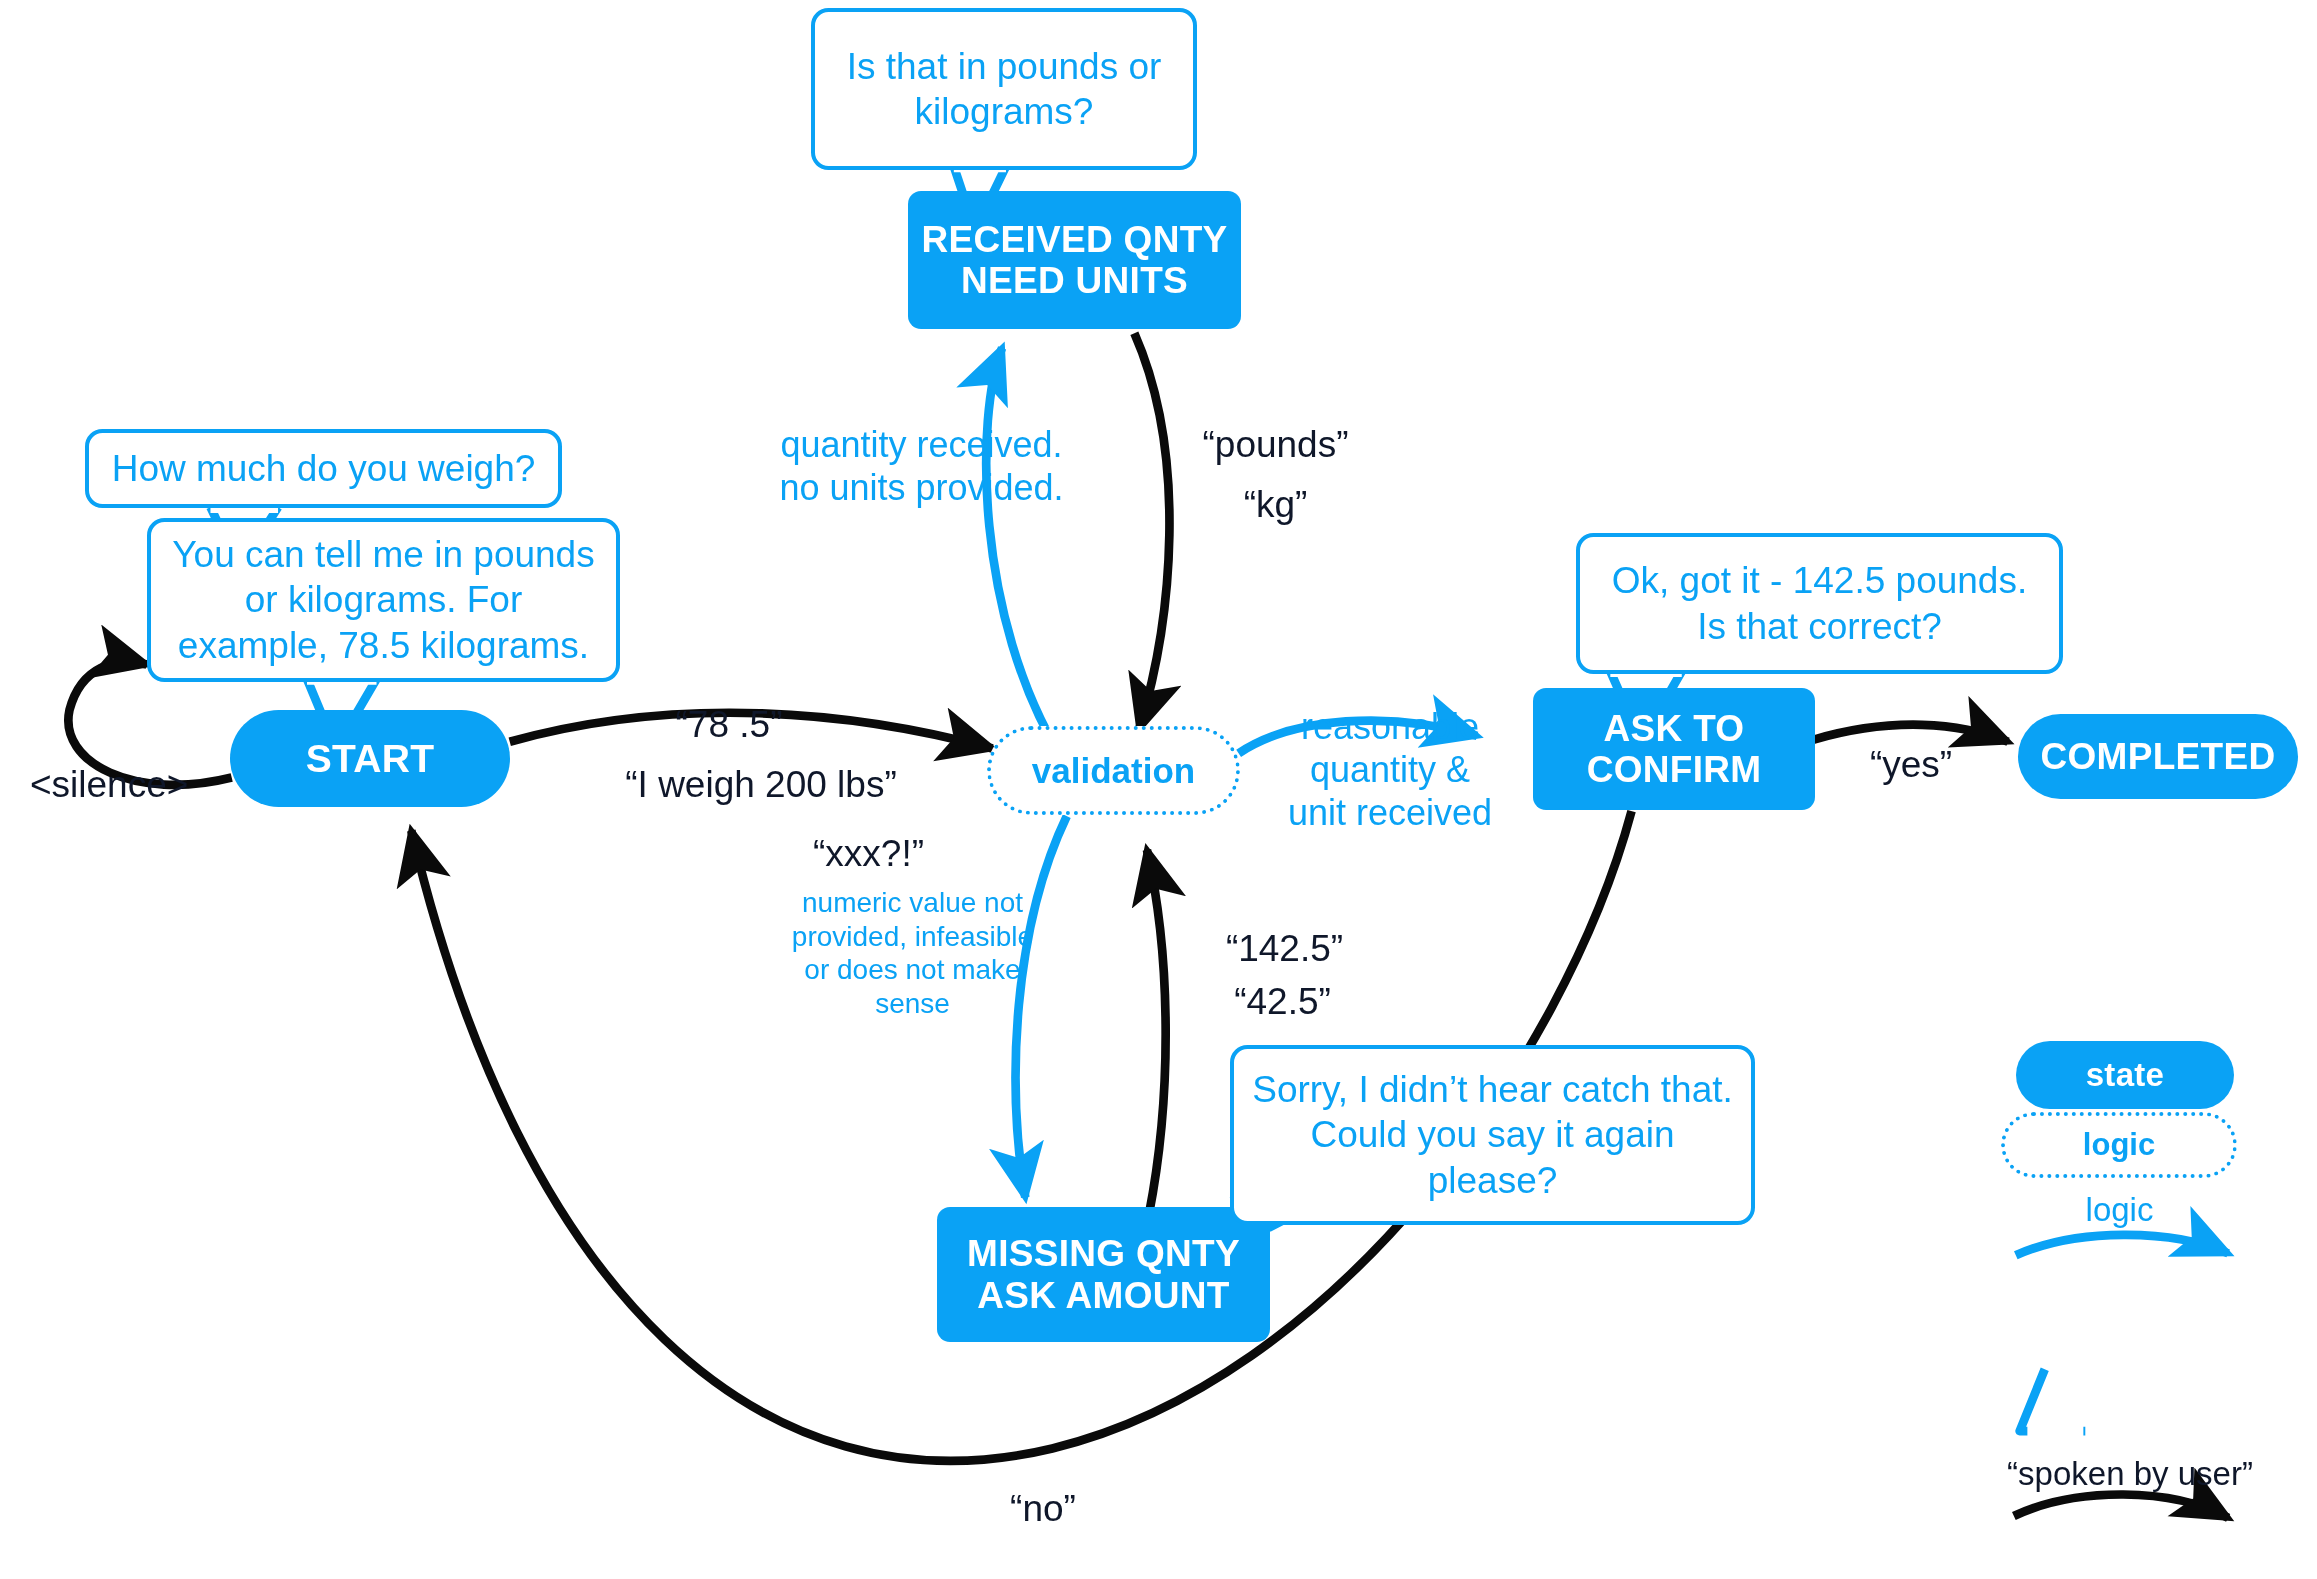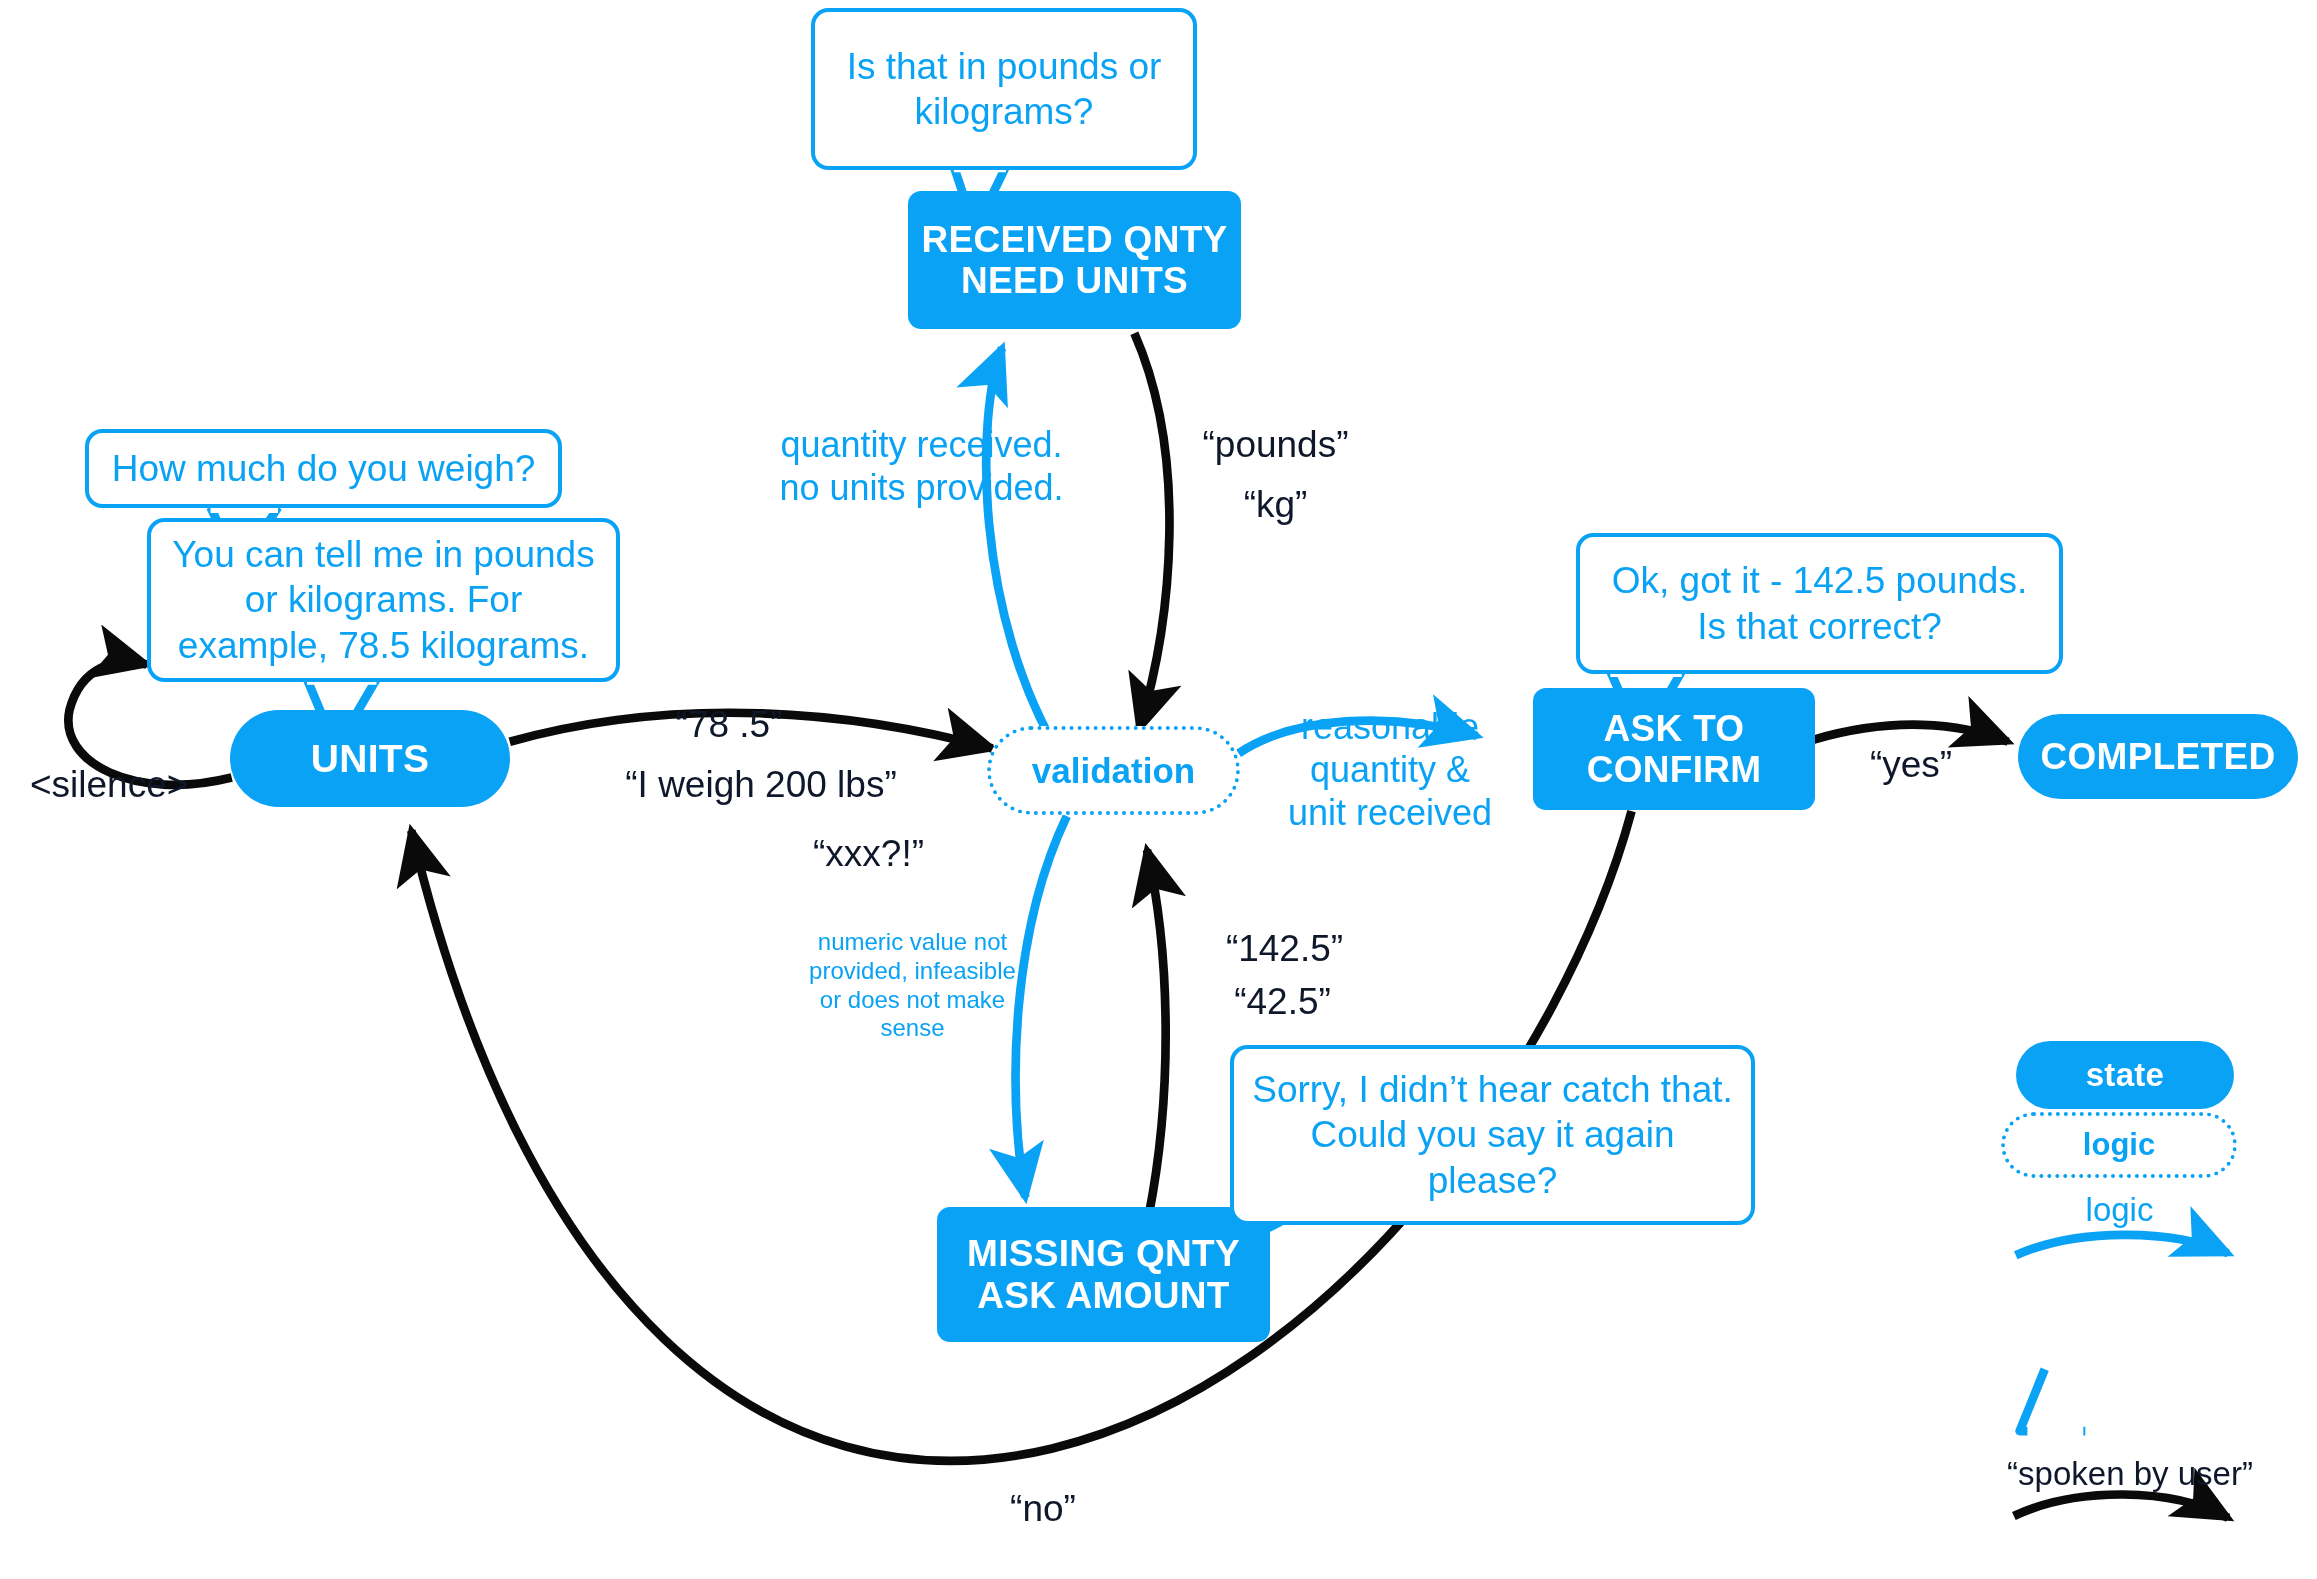--- a/index.html
+++ b/index.html
@@ -112,21 +112,21 @@
     <path d="M 318,703 L 390,703" stroke="#fff" stroke-width="12" fill="none"></path>
 
     <path d="M 1668,695 L 1700,768 L 1742,695" fill="#fff" stroke="#0AA2F5" stroke-width="9" stroke-linejoin="round"></path>
     <path d="M 1668,695 L 1742,695" stroke="#fff" stroke-width="12" fill="none"></path>
 
     <path d="M 1278,1240 L 1278,1290 L 1340,1258" fill="#fff" stroke="#0AA2F5" stroke-width="9" stroke-linejoin="round"></path>
     <path d="M 1278,1240 L 1278,1268" stroke="#fff" stroke-width="12" fill="none"></path>
   </svg>
 
   <div class="state pill" style="left:230px;top:710px;width:280px;height:97px;font-size:39px;">
-    <span>UNITS</span>
+    <span>START</span>
   </div>
 
   <div class="state rr" style="left:908px;top:191px;width:333px;height:138px;font-size:37px;white-space:pre-line;">
     <span>RECEIVED QNTY
 NEED UNITS</span>
   </div>
 
   <div class="state rr" style="left:937px;top:1207px;width:333px;height:135px;font-size:37px;white-space:pre-line;">
     <span>MISSING QNTY
 ASK AMOUNT</span>
@@ -177,21 +177,21 @@
   <div class="lbl black" style="left:1174px;top:423px;width:203px;font-size:37px;">“pounds”</div>
 
   <div class="lbl black" style="left:1174px;top:483px;width:203px;font-size:37px;">“kg”</div>
 
   <div class="lbl blue" style="left:1274px;top:705px;width:232px;font-size:36px;">reasonable
 quantity &amp;
 unit received</div>
 
   <div class="lbl black" style="left:772px;top:832px;width:193px;font-size:37px;">“xxx?!”</div>
 
-  <div class="lbl blue" style="left:734px;top:886px;width:357px;font-size:24px;margin-top:42px;">numeric value not
+  <div class="lbl blue" style="left:734px;top:886px;width:357px;font-size:28px;">numeric value not
 provided, infeasible
 or does not make
 sense</div>
 
   <div class="lbl black" style="left:1188px;top:927px;width:193px;font-size:37px;">“142.5”</div>
 
   <div class="lbl black" style="left:1186px;top:980px;width:193px;font-size:37px;">“42.5”</div>
 
   <div class="lbl black" style="left:1834px;top:743px;width:154px;font-size:37px;">“yes”</div>
 

